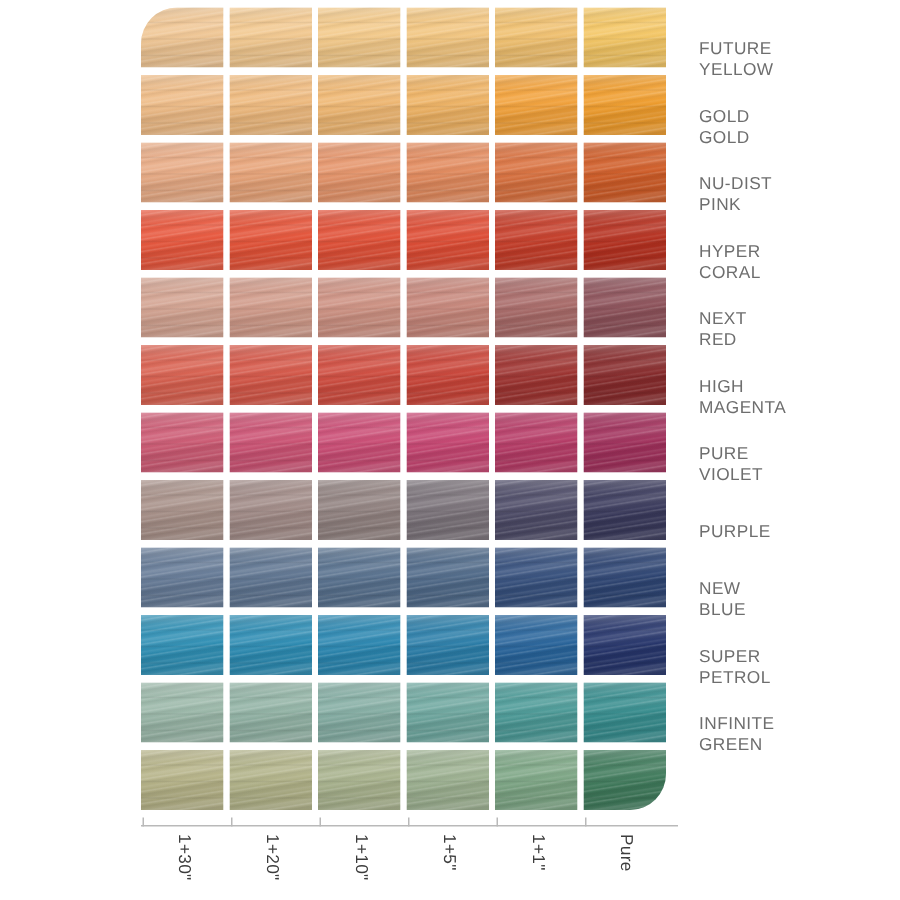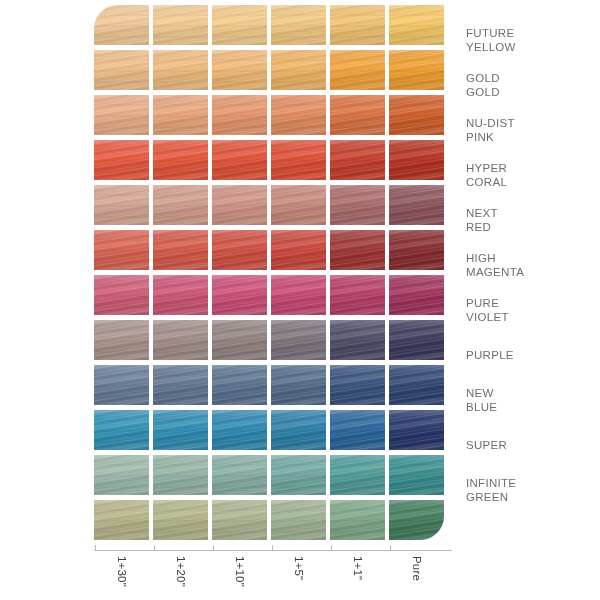--- a/index.html
+++ b/index.html
@@ -767,20 +767,21 @@
       </div>
       <div class="row-label">
         <span class="l2">PURPLE</span>
       </div>
       <div class="row-label">
         <span class="l1">NEW</span>
         <span class="l2">BLUE</span>
       </div>
       <div class="row-label">
         <span class="l1">SUPER</span>
+        <span class="l2">PETROL</span>
       </div>
       <div class="row-label">
         <span class="l1">INFINITE</span>
         <span class="l2">GREEN</span>
       </div>
     </div>
 
   <div id="axis">
     <div class="axis-line"></div>
   <div class="tick" style="left: 1px;"></div>

